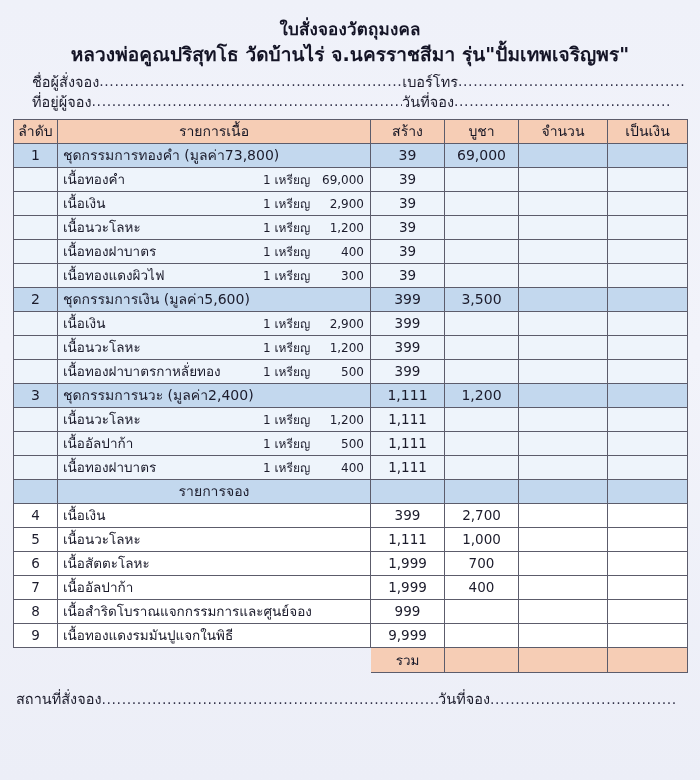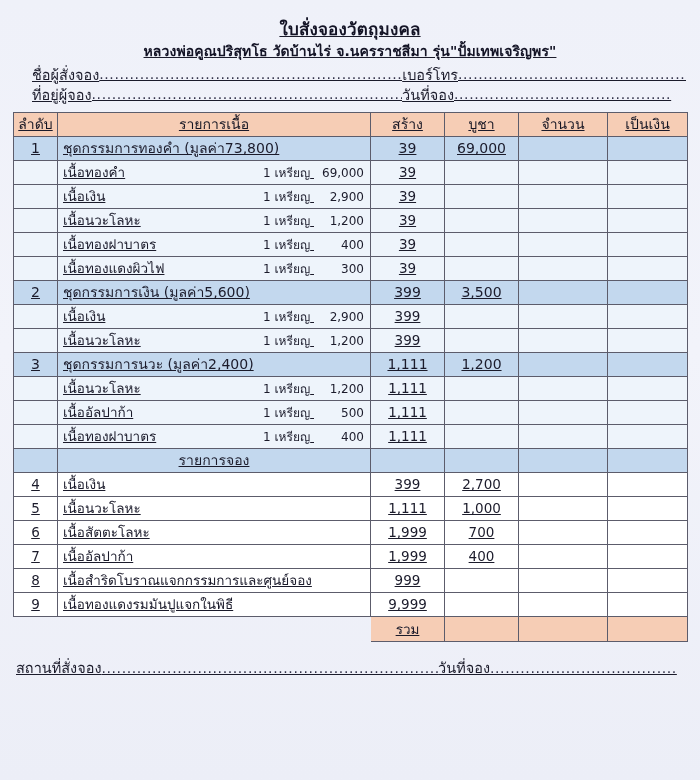--- a/index.html
+++ b/index.html
@@ -14,37 +14,36 @@
     color: #1b1b2b;
     overflow: hidden;
     position: relative;
   }
   .page {
     position: relative;
     width: 700px;
     height: 780px;
     background: linear-gradient(180deg, #eff1f9 0%, #f2f3fa 45%, #eceef7 100%);
     box-sizing: border-box;
-    text-decoration: underline;
   }
 
   
   .title-block {
     padding-top: 18px;
     text-align: center;
   }
   .title-line1 {
     font-size: 17px;
     font-weight: bold;
     letter-spacing: 0.2px;
     line-height: 1.35;
     color: #141426;
   }
   .title-line2 {
-    font-size: 14px;
+    font-size: 19px;
     font-weight: bold;
     letter-spacing: 0.1px;
     line-height: 1.35;
     color: #141426;
     margin-top: 1px;
   }
 
   
   .fill-rows {
     margin-top: 4px;
@@ -330,20 +329,34 @@
                 <span class="item-name">เนื้อนวะโลหะ</span>
                 <span class="item-spacer"></span>
                 <span class="item-price"><span class="item-unit">1 เหรียญ</span> <span class="item-amt">1,200</span></span>
               </div>
             </td>
             <td class="num-cell">399</td>
             <td class="num-cell"></td>
             <td class="num-cell"></td>
             <td class="num-cell"></td>
           </tr>
+          <tr class="sub-row">
+            <td class="c-center num-cell"></td>
+            <td>
+              <div class="item-split">
+                <span class="item-name">เนื้อทองฝาบาตรกาหลั่ยทอง</span>
+                <span class="item-spacer"></span>
+                <span class="item-price"><span class="item-unit">1 เหรียญ</span> <span class="item-amt">500</span></span>
+              </div>
+            </td>
+            <td class="num-cell">399</td>
+            <td class="num-cell"></td>
+            <td class="num-cell"></td>
+            <td class="num-cell"></td>
+          </tr>
           <tr class="group-row">
             <td class="c-center num-cell">3</td>
             <td class="c-left">ชุดกรรมการนวะ  (มูลค่า2,400)</td>
             <td class="num-cell">1,111</td>
             <td class="num-cell">1,200</td>
             <td class="num-cell"></td>
             <td class="num-cell"></td>
           </tr>
           <tr class="sub-row">
             <td class="c-center num-cell"></td>

